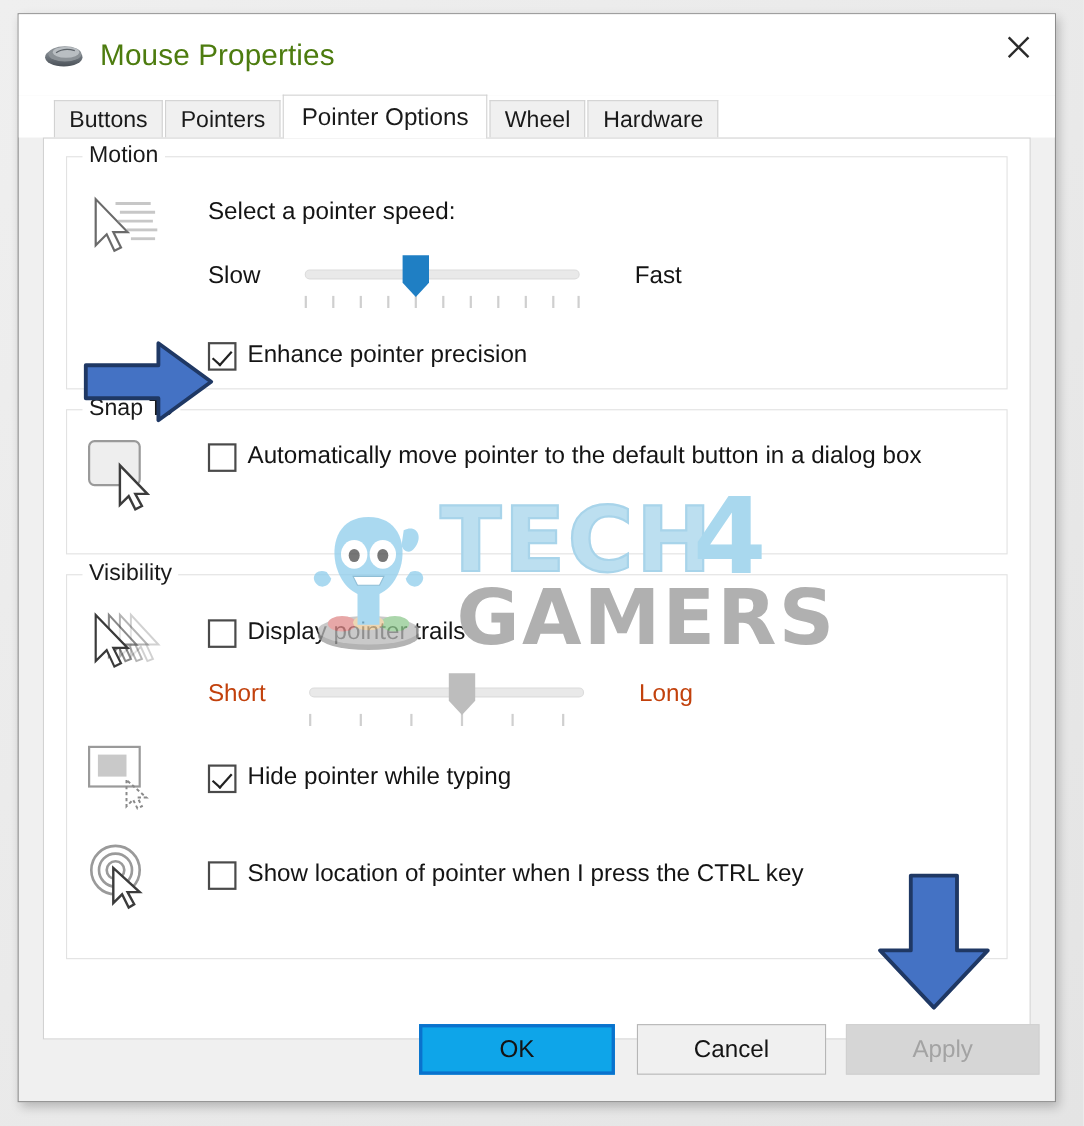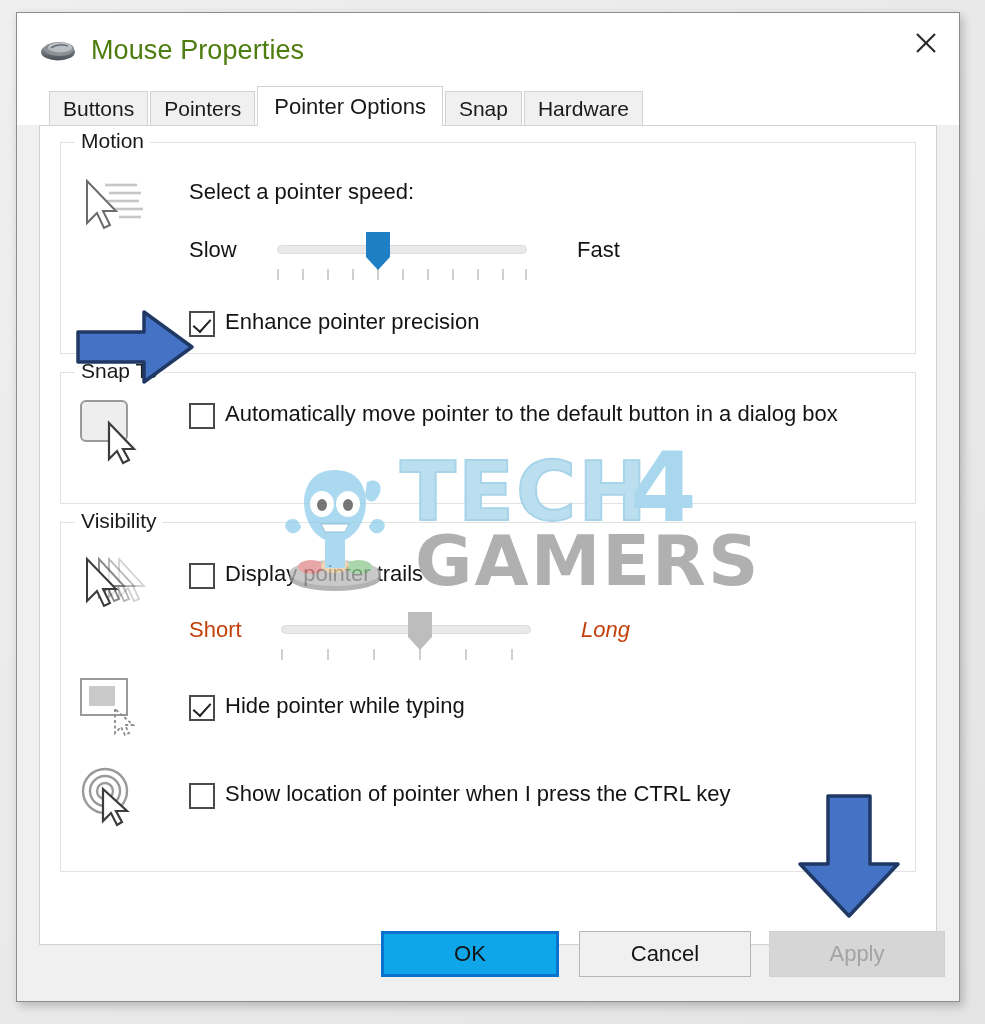--- a/index.html
+++ b/index.html
@@ -285,21 +285,21 @@
           <line x1="6" y1="6" x2="24" y2="24" stroke="#2a2a2a" stroke-width="2.2"></line>
           <line x1="24" y1="6" x2="6" y2="24" stroke="#2a2a2a" stroke-width="2.2"></line>
         </svg>
       </div>
     </div>
 
     <div class="tabstrip">
       <div class="tab">Buttons</div>
       <div class="tab">Pointers</div>
       <div class="tab active">Pointer Options</div>
-      <div class="tab">Snap</div>
+      <div class="tab">Wheel</div>
       <div class="tab">Hardware</div>
     </div>
 
     <div class="panel">
 
       <div class="group g-motion">
         <div class="legend">Motion</div>
 
         <div class="glyph" style="top:28px;">
           <svg width="78" height="70" viewBox="0 0 78 70">
@@ -398,21 +398,21 @@
               <i style="left:92px"></i>
             <i style="left:138px"></i>
               <i style="left:184px"></i>
               <i style="left:230px"></i>
           </div>
           <div class="thumb" style="left:218px;">
             <svg width="26" height="40" viewBox="0 0 26 40">
               <path d="M1 1 H25 V26 L13 39 L1 26 Z" fill="#bdbdbd"></path>
             </svg>
           </div>
-          <div class="sl-end dim" style="left:392px;font-style:italic;">Long</div>
+          <div class="sl-end dim" style="left:392px;">Long</div>
         </div>
 
         <div class="glyph" style="top:150px;">
           <svg width="78" height="70" viewBox="0 0 78 70">
             <rect x="6" y="6" width="46" height="36" fill="#ffffff" stroke="#9a9a9a" stroke-width="2"></rect>
             <rect x="14" y="13" width="26" height="20" fill="#c9c9c9"></rect>
             <path d="M40 36 L40 60 L46 54 L50 62 L54 60 L50 52 L58 52 Z" fill="none" stroke="#8a8a8a" stroke-width="1.8" stroke-dasharray="3 2.5"></path>
           </svg>
         </div>
 

